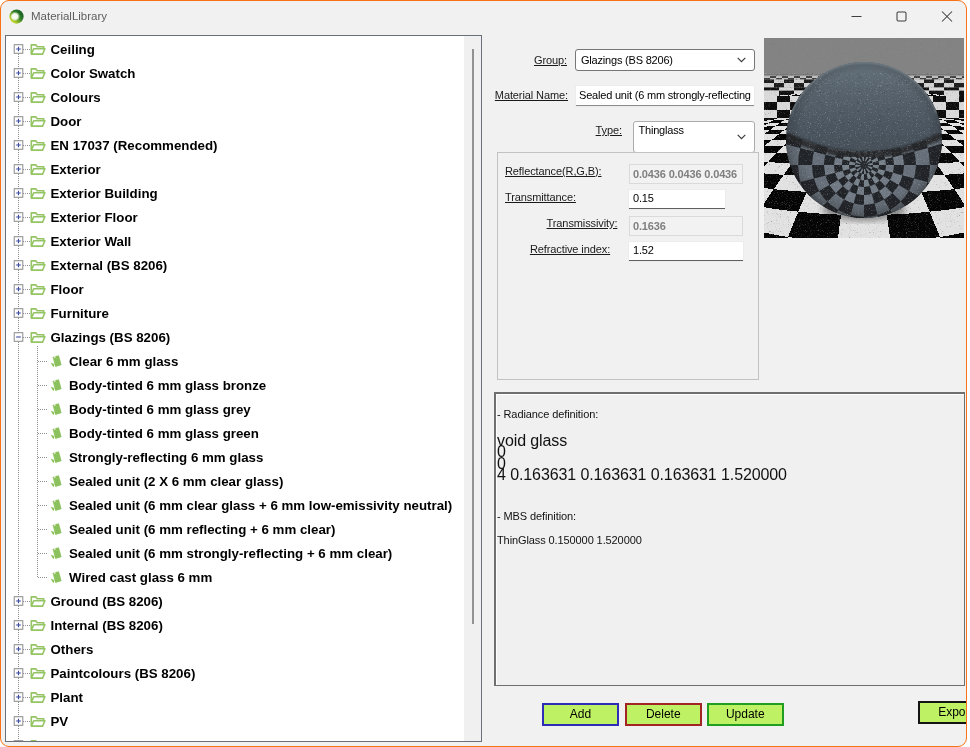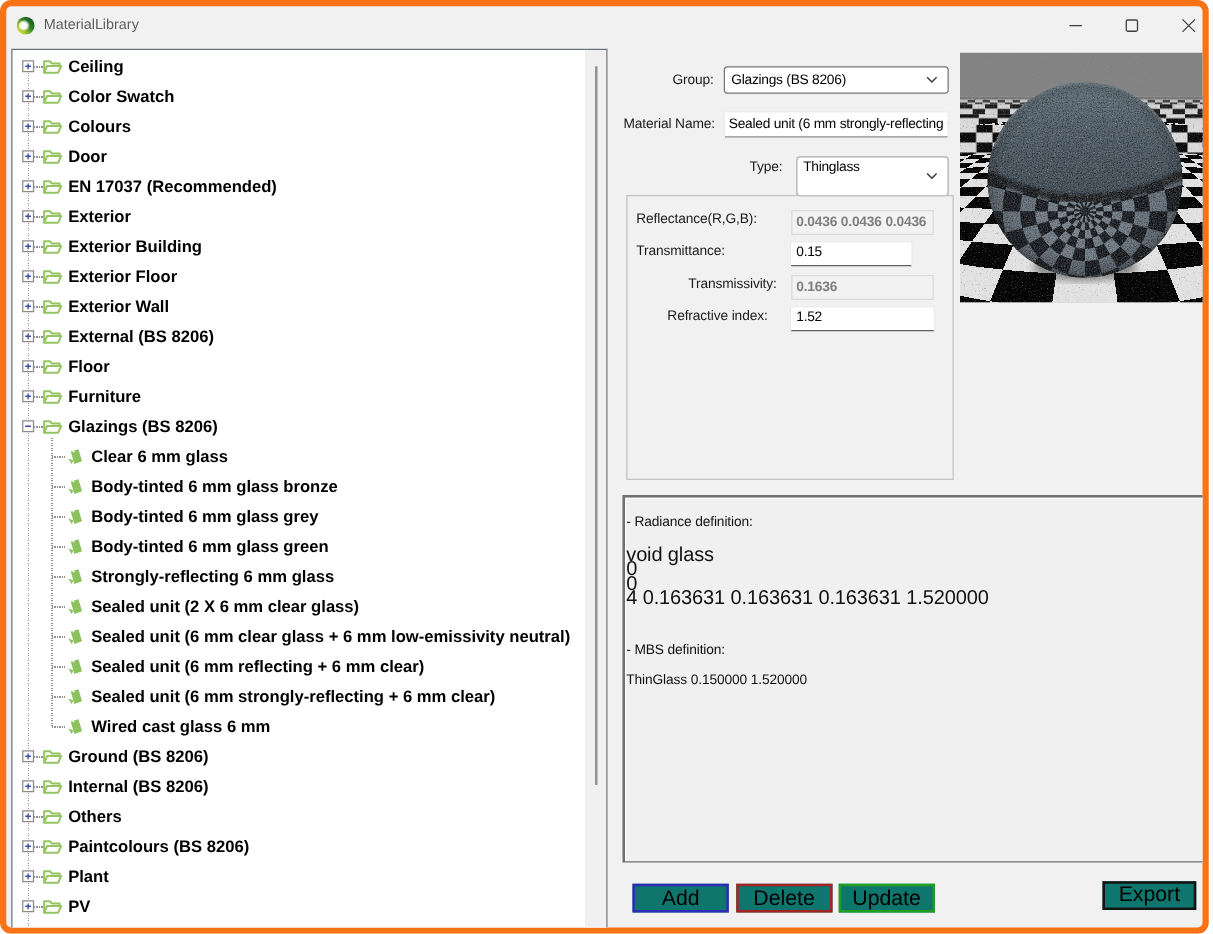--- a/index.html
+++ b/index.html
@@ -1,21 +1,21 @@
 <!DOCTYPE html>
 <html><head><meta charset="utf-8"><style>
 * { margin:0; padding:0; box-sizing:border-box; }
 body { width:970px; height:747px; background:#fff; font-family:"Liberation Sans", sans-serif; position:relative; overflow:hidden; }
-.win { position:absolute; left:0; top:0; width:967px; height:747px; background:#f1f1f1; border:5px solid #f97316; border-radius:9px; overflow:hidden; }
+.win { position:absolute; left:0; top:0; width:967px; height:747px; background:#f1f1f1; border:1px solid #f97316; border-radius:9px; overflow:hidden; }
 .abs { position:absolute; }
-.lbl { position:absolute; font-size:11px; letter-spacing:-0.1px; color:#1a1a1a; text-align:right; white-space:nowrap; }
+.lbl { position:absolute; font-size:11px; letter-spacing:-0.1px; color:#1a1a1a; text-align:right; white-space:nowrap;text-decoration:underline; }
 .combo { position:absolute; background:#fff; border-radius:3px; font-size:11px; letter-spacing:-0.2px; color:#000; white-space:nowrap; overflow:hidden; }
 .tbox { position:absolute; background:#fff; font-size:11px; letter-spacing:-0.2px; color:#000; white-space:nowrap; overflow:hidden; }
 .dbox { position:absolute; background:#f2f2f2; border:1px solid #dadada; font-size:11px; letter-spacing:-0.15px; color:#7f7f7f; white-space:nowrap; overflow:hidden;font-weight:bold; }
-.btn { position:absolute; background:#0f766e; font-size:17px; color:#000; text-align:center; }
+.btn { position:absolute; background:#bef264; font-size:12px; color:#000; text-align:center;margin-left:40px; }
 </style></head><body>
 <div class="win">
     <svg class="abs" style="left:8px;top:7.5px" width="15" height="15" viewBox="0 0 16 16">
 <defs>
         <linearGradient id="lg1" x1="1" y1="0" x2="0" y2="1">
 <stop offset="0" stop-color="#0b4a1f"></stop>
           <stop offset="0.42" stop-color="#31802a"></stop>
           <stop offset="0.72" stop-color="#a3c62c"></stop>
           <stop offset="1" stop-color="#f2ef32"></stop>
         </linearGradient>

